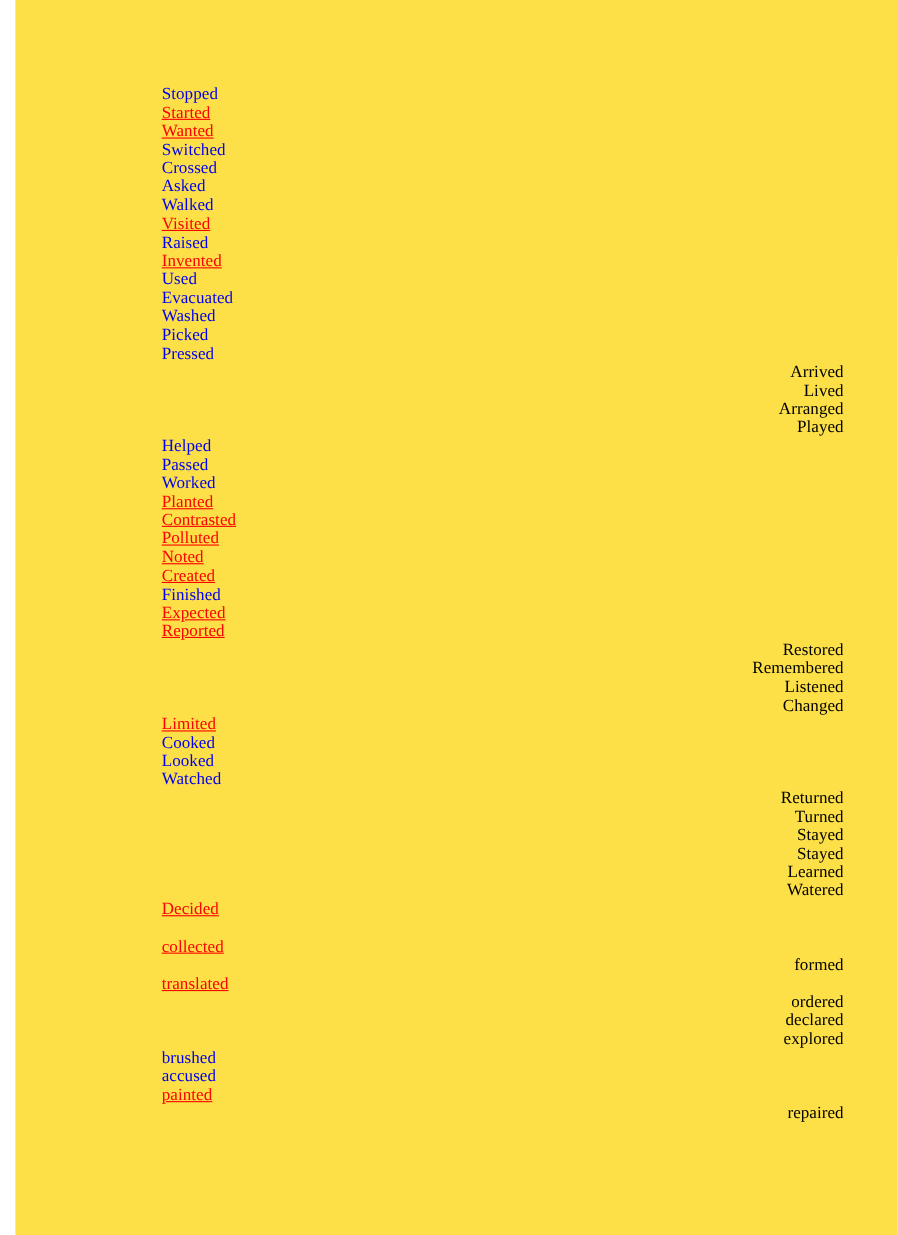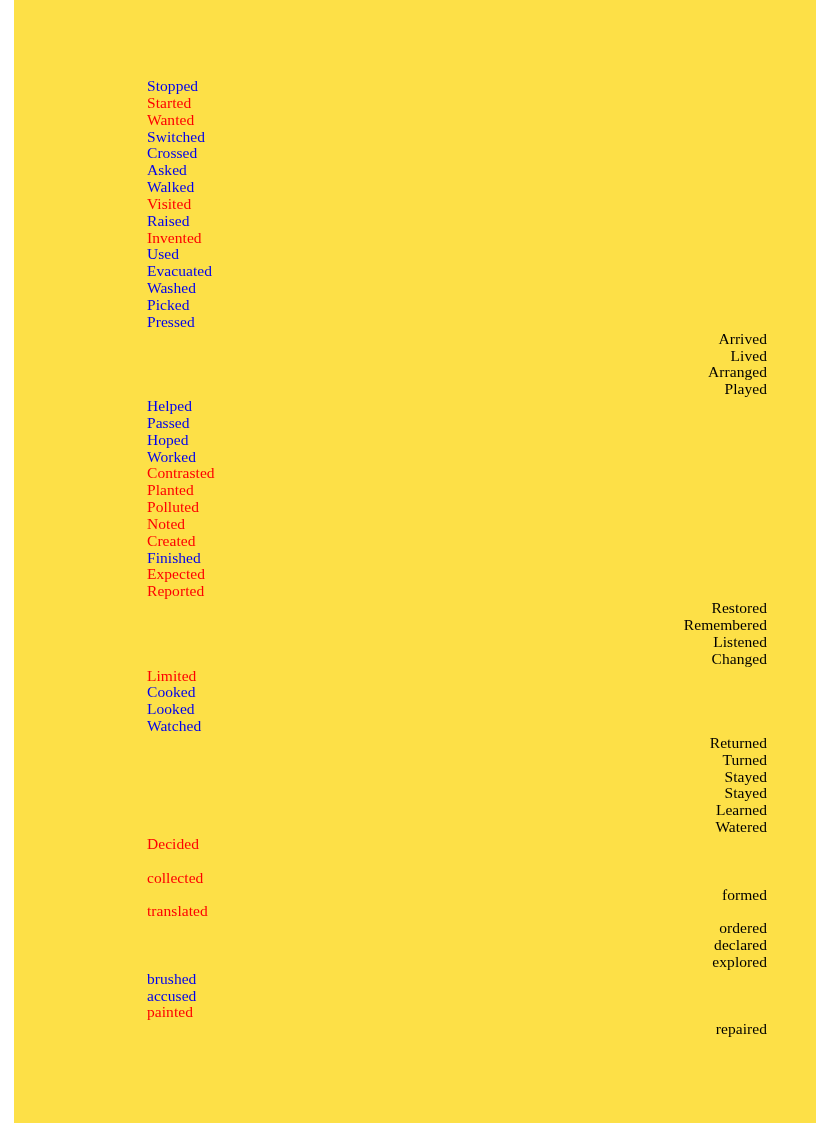--- a/index.html
+++ b/index.html
@@ -34,21 +34,21 @@
     line-height: 16.85px;
     height: 16.85px;
     white-space: pre;
     letter-spacing: 0.05px;
   }
   .word-line.blank {
     height: 16.85px;
   }
   .c-black { color: #000000; text-align: right; }
   .c-blue  { color: #0000ee; }
-  .c-red   { color: #fe0000; }
+  .c-red   { color: #fe0000; text-decoration: underline; }
 </style>
 </head>
 <body>
 
 <div id="page">
   <div id="word-list">
       <div class="word-line c-blue">Stopped</div>
       <div class="word-line c-red">Started</div>
       <div class="word-line c-red">Wanted</div>
       <div class="word-line c-blue">Switched</div>
@@ -62,24 +62,23 @@
       <div class="word-line c-blue">Evacuated</div>
       <div class="word-line c-blue">Washed</div>
       <div class="word-line c-blue">Picked</div>
       <div class="word-line c-blue">Pressed</div>
       <div class="word-line c-black">Arrived</div>
       <div class="word-line c-black">Lived</div>
       <div class="word-line c-black">Arranged</div>
       <div class="word-line c-black">Played</div>
       <div class="word-line c-blue">Helped</div>
       <div class="word-line c-blue">Passed</div>
-      <div class="word-line c-blue">Hoped</div>
       <div class="word-line c-blue">Worked</div>
+      <div class="word-line c-red">Planted</div>
       <div class="word-line c-red">Contrasted</div>
-      <div class="word-line c-red">Planted</div>
       <div class="word-line c-red">Polluted</div>
       <div class="word-line c-red">Noted</div>
       <div class="word-line c-red">Created</div>
       <div class="word-line c-blue">Finished</div>
       <div class="word-line c-red">Expected</div>
       <div class="word-line c-red">Reported</div>
       <div class="word-line c-black">Restored</div>
       <div class="word-line c-black">Remembered</div>
       <div class="word-line c-black">Listened</div>
       <div class="word-line c-black">Changed</div>

